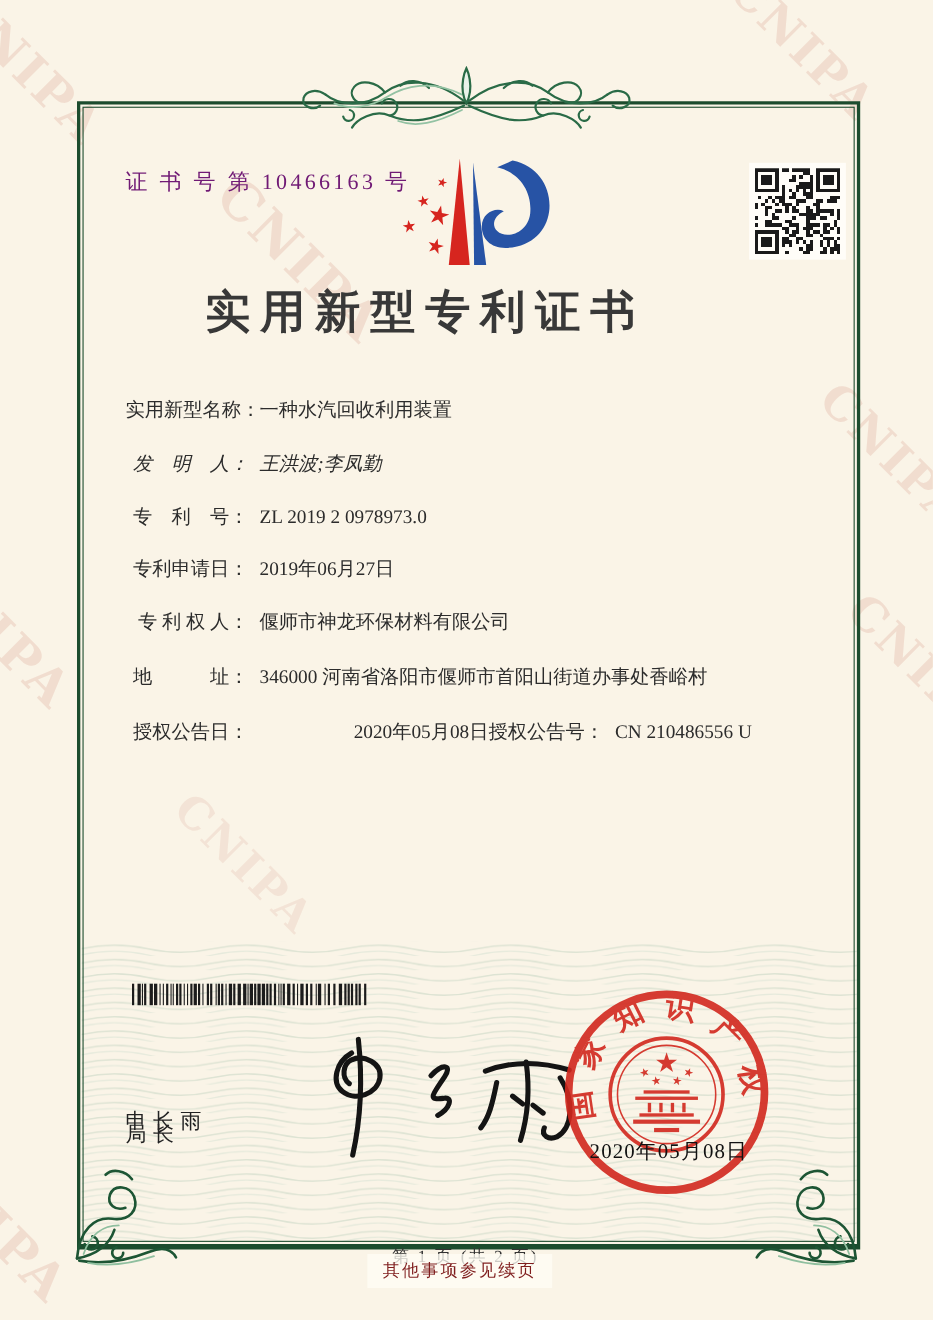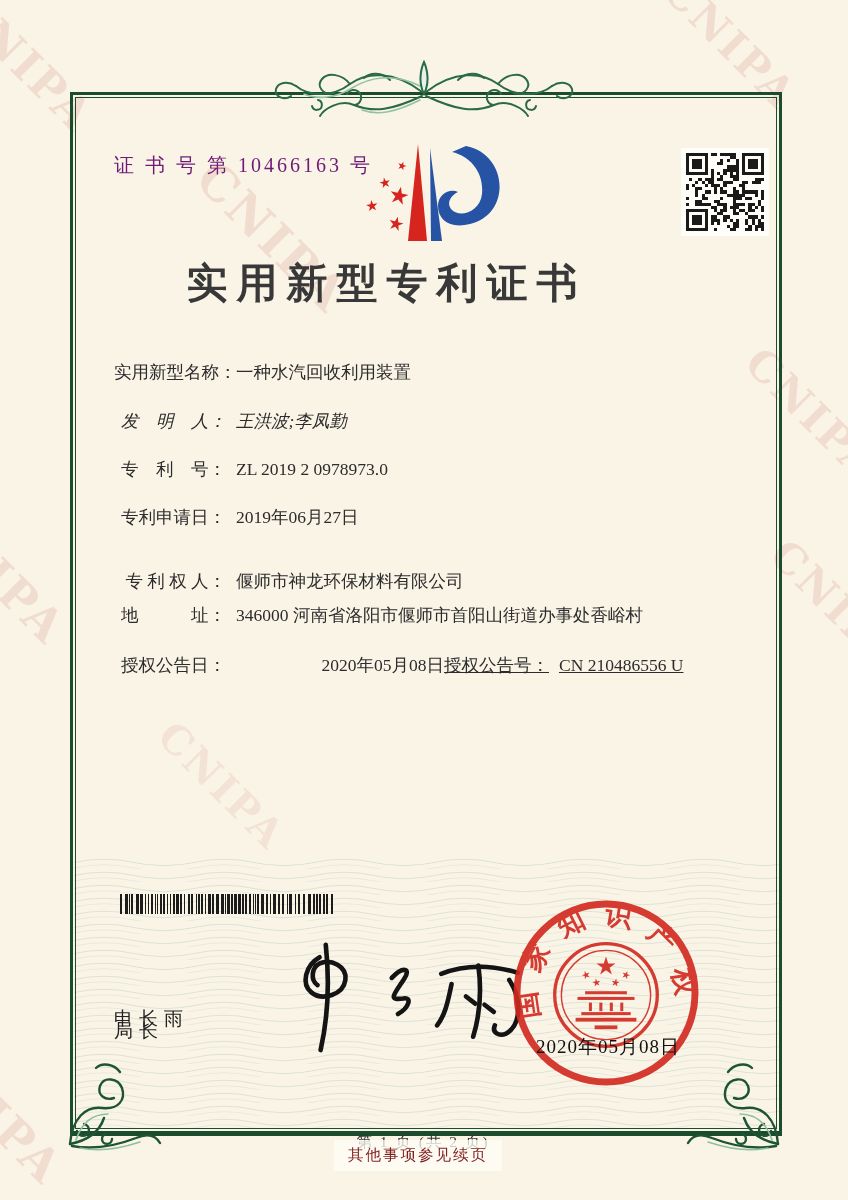--- a/index.html
+++ b/index.html
@@ -443,23 +443,23 @@
     </svg>
 </div>
 
 <div class="abs title">实用新型专利证书</div>
 
 <div class="abs fields">
   <div class="frow" style="top:8px;"><span class="flabel">实用新型名称：</span><span class="fval">一种水汽回收利用装置</span></div>
   <div class="frow" style="top:57px;font-style:italic;"><span class="flabel">发　明　人：</span><span class="fval">王洪波;李凤勤</span></div>
   <div class="frow" style="top:105px;"><span class="flabel">专　利　号：</span><span class="fval">ZL 2019 2 0978973.0</span></div>
   <div class="frow" style="top:153px;"><span class="flabel">专利申请日：</span><span class="fval">2019年06月27日</span></div>
-  <div class="frow" style="top:201px;margin-top:16px;"><span class="flabel">专 利 权 人：</span><span class="fval">偃师市神龙环保材料有限公司</span></div>
+  <div class="frow" style="top:201px;"><span class="flabel">专 利 权 人：</span><span class="fval">偃师市神龙环保材料有限公司</span></div>
   <div class="frow" style="top:251px;"><span class="flabel">地　　　址：</span><span class="fval">346000 河南省洛阳市偃师市首阳山街道办事处香峪村</span></div>
-  <div class="frow" style="top:301px;text-decoration:underline;"><span class="flabel">授权公告日：</span><span class="fval fval2w">2020年05月08日</span><span>授权公告号：</span><span class="fval">CN 210486556 U</span></div>
+  <div class="frow" style="top:301px;"><span class="flabel">授权公告日：</span><span class="fval fval2w">2020年05月08日</span><span>授权公告号：</span><span class="fval">CN 210486556 U</span></div>
 </div>
 
 <div class="abs body-text">
 </div>
 
 <svg class="abs barcode" id="barcodesvg" viewBox="0 0 218 20" preserveAspectRatio="none" xmlns="http://www.w3.org/2000/svg">
     <rect x="0" y="0" width="2" height="20" fill="#1c1c1c"></rect>
     <rect x="5" y="0" width="3" height="20" fill="#1c1c1c"></rect>
     <rect x="9" y="0" width="1" height="20" fill="#1c1c1c"></rect>
     <rect x="11" y="0" width="2" height="20" fill="#1c1c1c"></rect>

